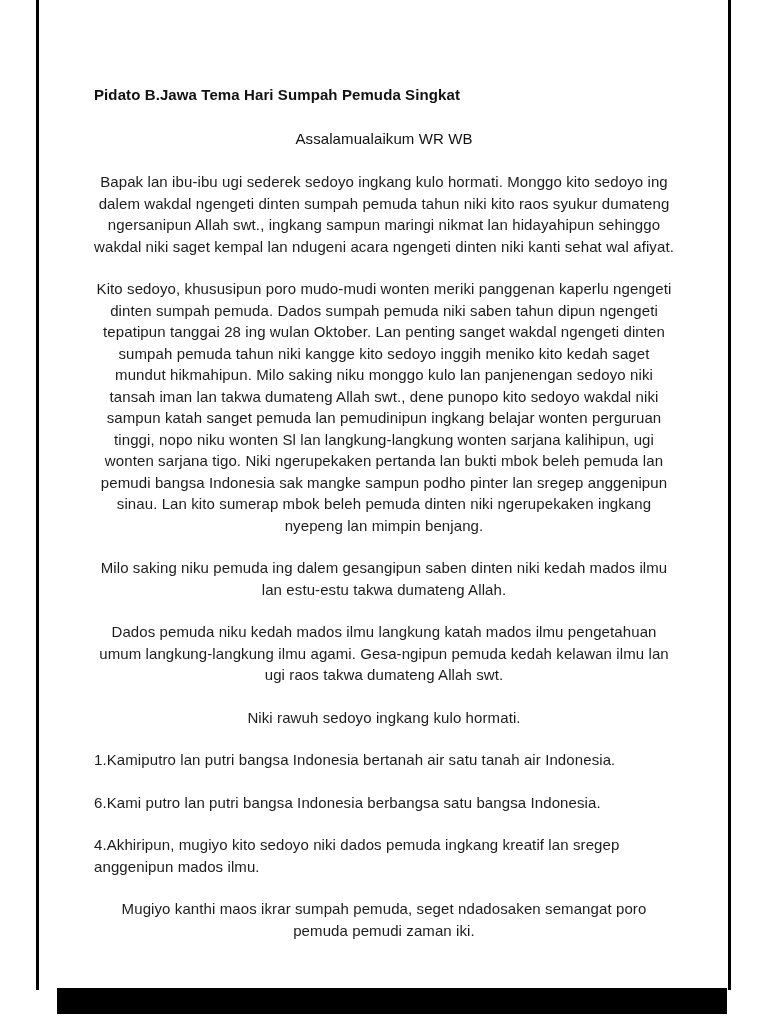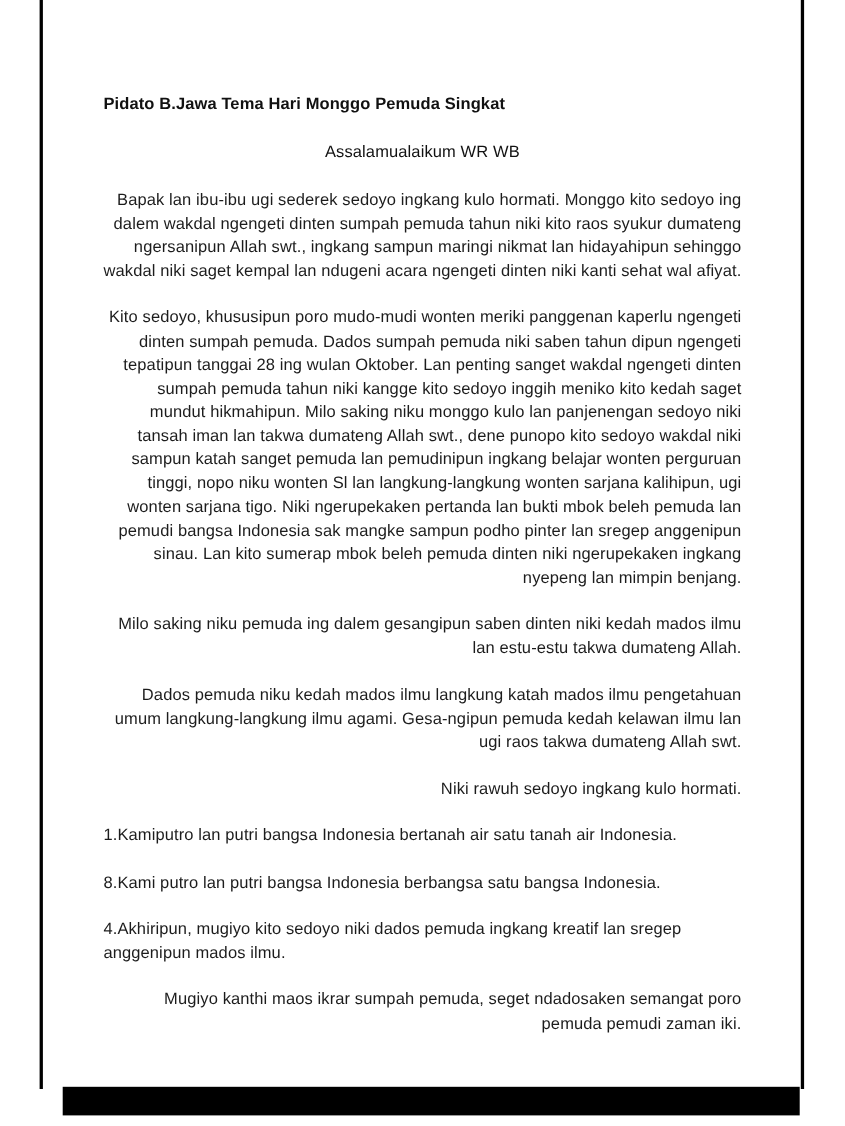--- a/index.html
+++ b/index.html
@@ -30,21 +30,21 @@
     margin: 0 0 22px 0;
   }
   .salutation {
     font-weight: normal;
     text-align: center;
     color: #111;
     margin: 0 0 22px 0;
   }
   .para {
     margin: 0 0 21px 0;
-    text-align: right;
+    text-align: center;
   }
   .list-item {
     margin: 0 0 21px 0;
   }
   
   .scan-border {
     position: absolute;
     background: #000;
   }
   .scan-border-left {
@@ -68,29 +68,29 @@
 </style>
 </head>
 <body>
 
 <div class="scan-border scan-border-left"></div>
 <div class="scan-border scan-border-right"></div>
 <div class="scan-border scan-border-bottom"></div>
 
 <div class="page">
 
-  <div class="doc-title">Pidato B.Jawa Tema Hari Monggo Pemuda Singkat</div>
+  <div class="doc-title">Pidato B.Jawa Tema Hari Sumpah Pemuda Singkat</div>
 
   <div class="salutation">Assalamualaikum WR WB</div>
 
   <p class="para">Bapak lan ibu-ibu ugi sederek sedoyo ingkang kulo hormati. Monggo kito sedoyo ing dalem wakdal ngengeti dinten sumpah pemuda tahun niki kito raos syukur dumateng ngersanipun Allah swt., ingkang sampun maringi nikmat lan hidayahipun sehinggo wakdal niki saget kempal lan ndugeni acara ngengeti dinten niki kanti sehat wal afiyat.</p>
   <p class="para">Kito sedoyo, khususipun poro mudo-mudi wonten meriki panggenan kaperlu ngengeti dinten sumpah pemuda. Dados sumpah pemuda niki saben tahun dipun ngengeti tepatipun tanggai 28 ing wulan Oktober. Lan penting sanget wakdal ngengeti dinten sumpah pemuda tahun niki kangge kito sedoyo inggih meniko kito kedah saget mundut hikmahipun. Milo saking niku monggo kulo lan panjenengan sedoyo niki tansah iman lan takwa dumateng Allah swt., dene punopo kito sedoyo wakdal niki sampun katah sanget pemuda lan pemudinipun ingkang belajar wonten perguruan tinggi, nopo niku wonten Sl lan langkung-langkung wonten sarjana kalihipun, ugi wonten sarjana tigo. Niki ngerupekaken pertanda lan bukti mbok beleh pemuda lan pemudi bangsa Indonesia sak mangke sampun podho pinter lan sregep anggenipun sinau. Lan kito sumerap mbok beleh pemuda dinten niki ngerupekaken ingkang nyepeng lan mimpin benjang.</p>
   <p class="para">Milo saking niku pemuda ing dalem gesangipun saben dinten niki kedah mados ilmu lan estu-estu takwa dumateng Allah.</p>
   <p class="para">Dados pemuda niku kedah mados ilmu langkung katah mados ilmu pengetahuan umum langkung-langkung ilmu agami. Gesa-ngipun pemuda kedah kelawan ilmu lan ugi raos takwa dumateng Allah swt.</p>
   <p class="para">Niki rawuh sedoyo ingkang kulo hormati.</p>
 
   <p class="list-item">1.Kamiputro lan putri bangsa Indonesia bertanah air satu tanah air Indonesia.</p>
-  <p class="list-item">8.Kami putro lan putri bangsa Indonesia berbangsa satu bangsa Indonesia.</p>
+  <p class="list-item">6.Kami putro lan putri bangsa Indonesia berbangsa satu bangsa Indonesia.</p>
   <p class="list-item">4.Akhiripun, mugiyo kito sedoyo niki dados pemuda ingkang kreatif lan sregep anggenipun mados ilmu.</p>
 
   <p class="para">Mugiyo kanthi maos ikrar sumpah pemuda, seget ndadosaken semangat poro pemuda pemudi zaman iki.</p>
 
 </div>
 
 </body></html>

